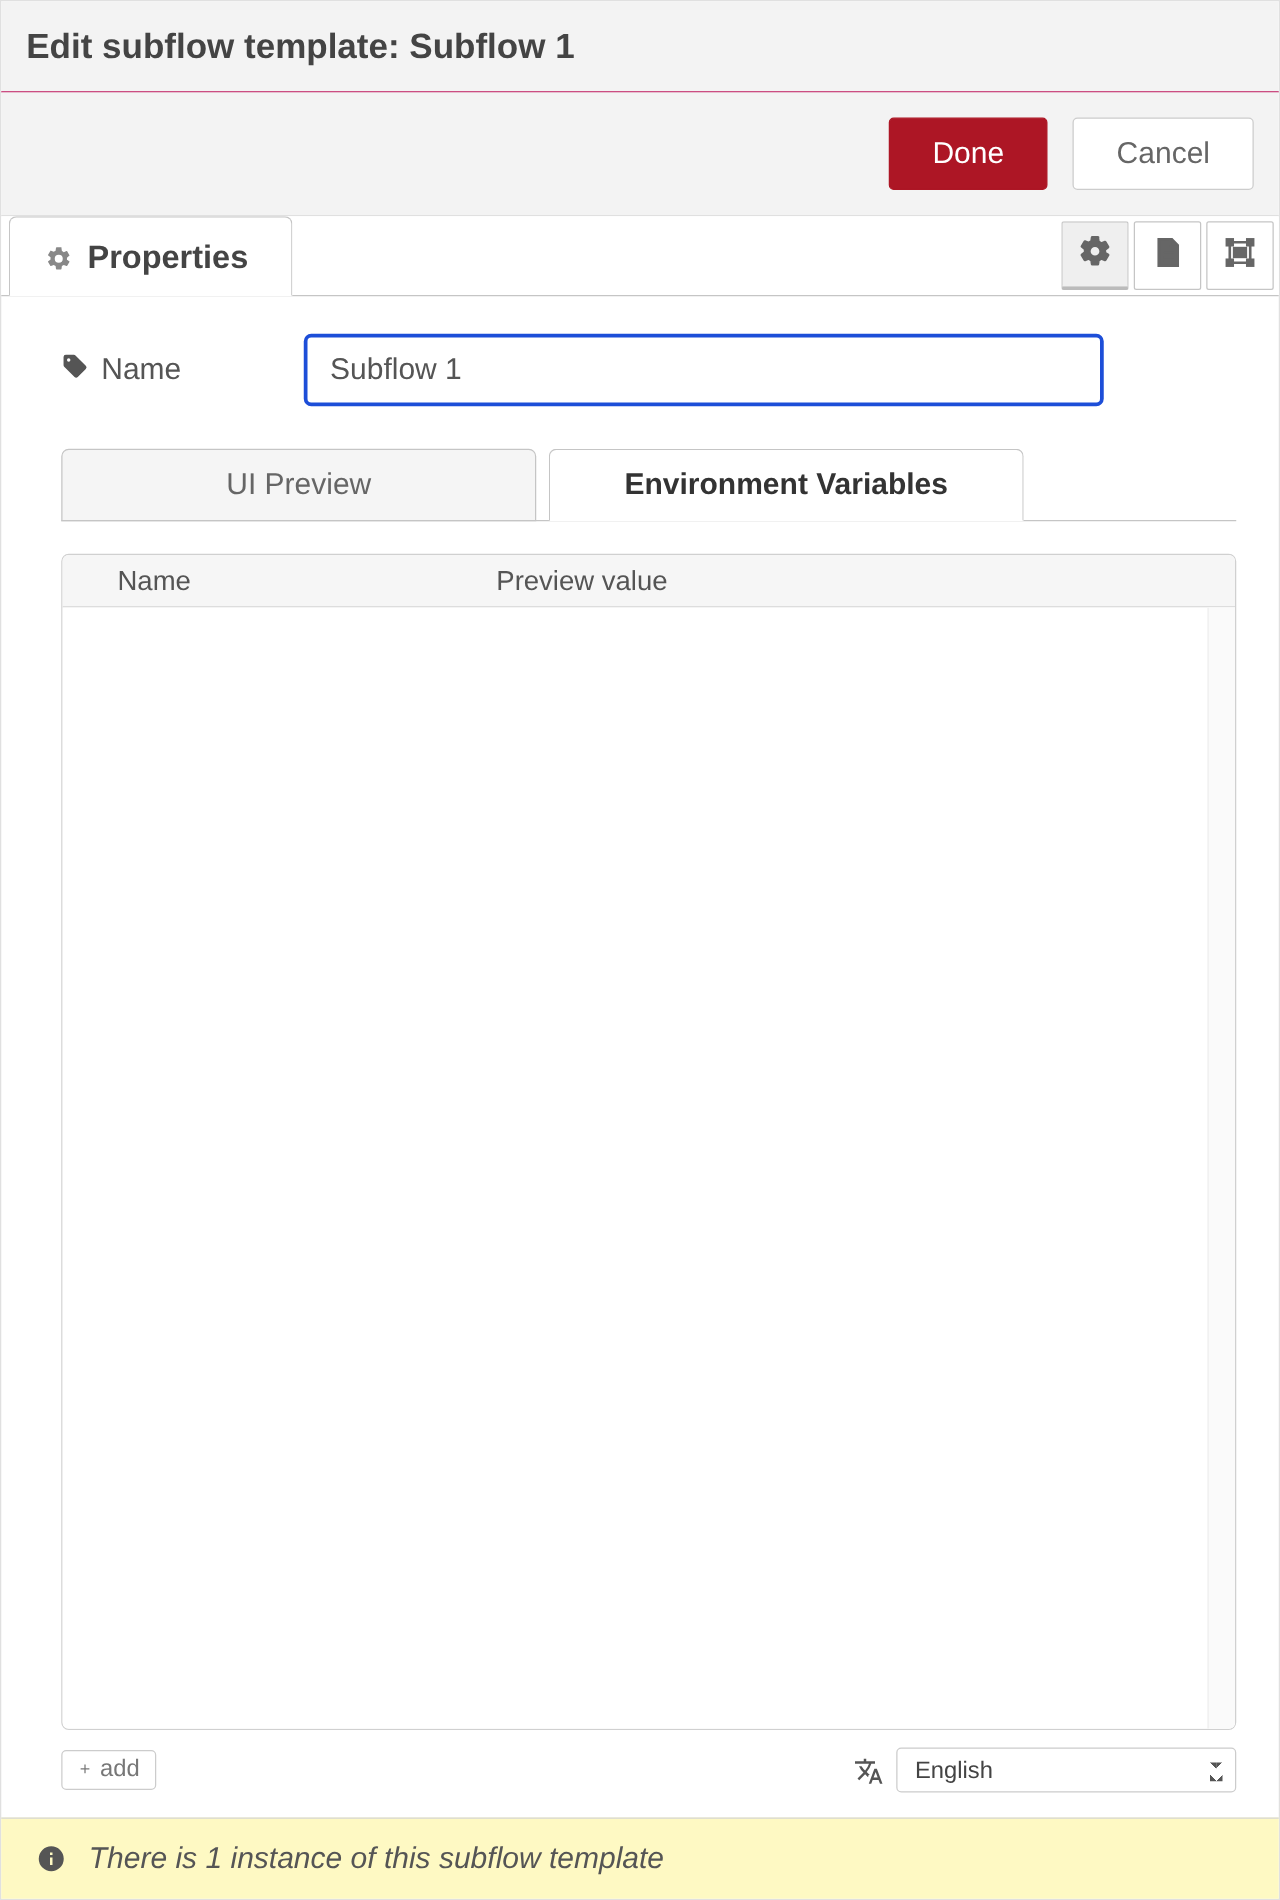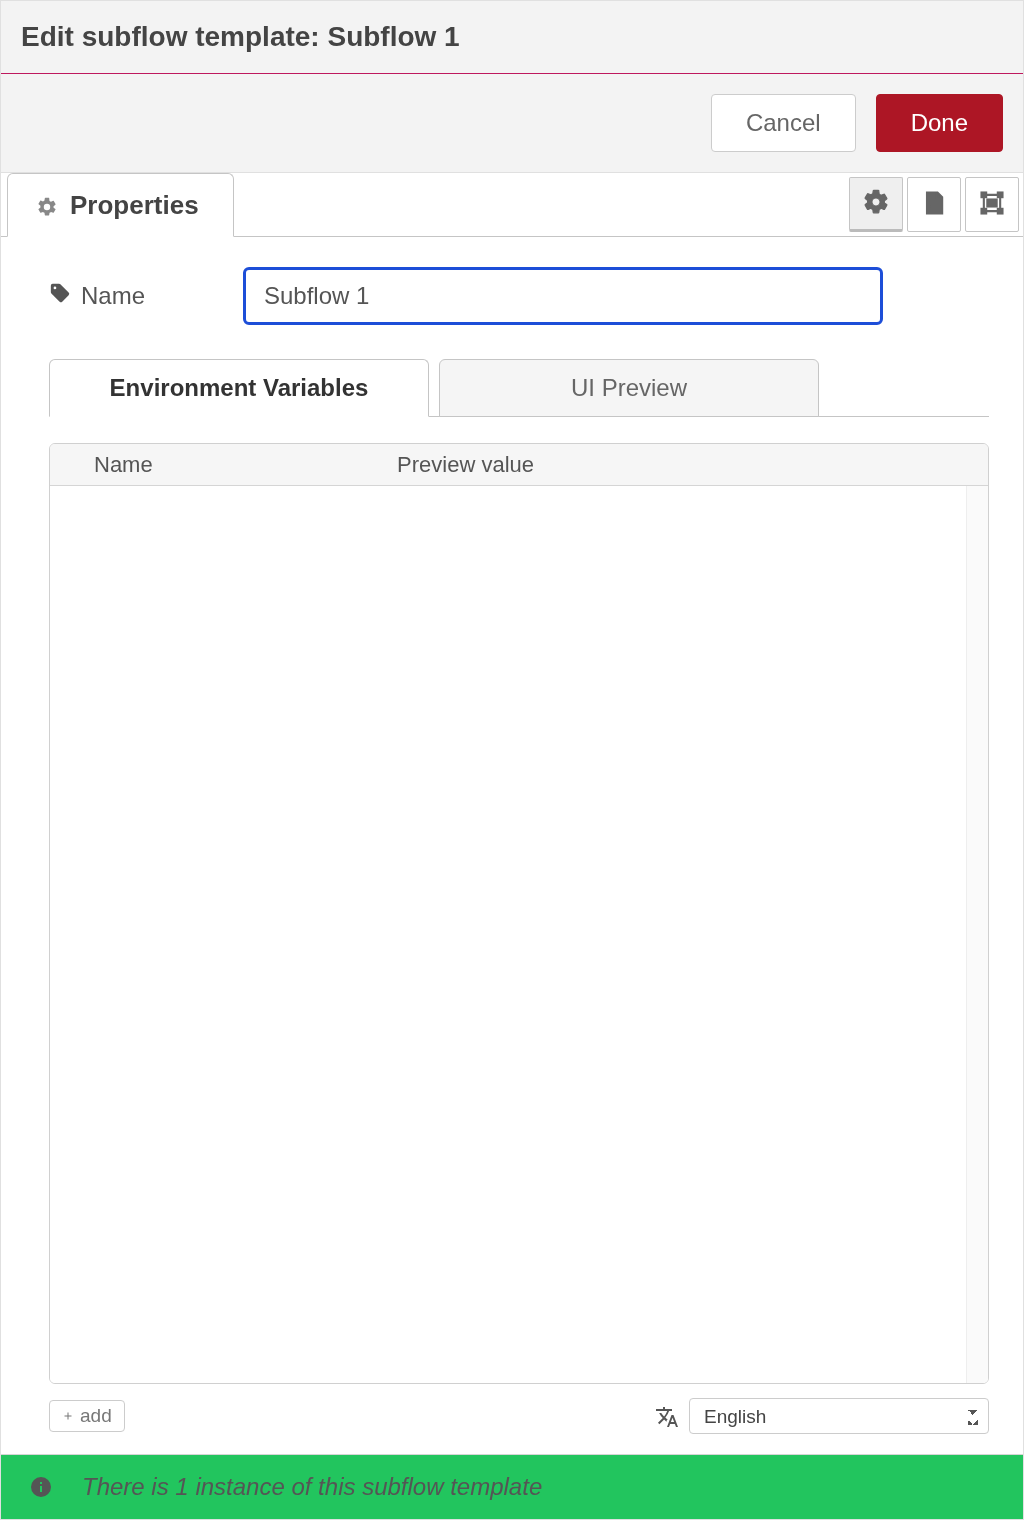--- a/index.html
+++ b/index.html
@@ -230,56 +230,56 @@
   .lang-icon-wrap { width: 24px; height: 22px; color: #555; }
   .select {
     height: 36px;
     border: 1px solid #ccc;
     border-radius: 4px;
     padding: 0 28px 0 14px;
     font-size: 19px;
     color: #444;
     background: #fff;
     appearance: none;
-    width: 300px;
+    width: 272px;
     background-image: linear-gradient(45deg, transparent 50%, #555 50%), linear-gradient(135deg, #555 50%, transparent 50%), linear-gradient(225deg, transparent 50%, #555 50%), linear-gradient(315deg, #555 50%, transparent 50%);
     background-position: calc(100% - 15px) 11px, calc(100% - 10px) 11px, calc(100% - 15px) 21px, calc(100% - 10px) 21px;
     background-size: 5px 5px;
     background-repeat: no-repeat;
   }
 
   .panel-footer {
     border-top: 1px solid #d5d5d5;
-    background: #22c55e;
+    background: #fef9c3;
     padding: 18px 28px;
     display: flex;
     align-items: center;
-    gap: 29px;
+    gap: 18px;
     font-size: 24px;
     color: #555;
     font-style: italic;
     text-align: center;
   }
   .info-icon {
     font-style: normal;
     display: inline-flex;
     width: 24px;
     height: 24px;
   }
 </style>
 </head>
 <body>
 
 <div class="panel">
 
   <div class="panel-header">Edit subflow template: Subflow 1</div>
 
   <div class="button-bar">
+    <button class="btn btn-primary">Done</button>
     <button class="btn">Cancel</button>
-    <button class="btn btn-primary">Done</button>
   </div>
 
   <div class="tab-strip">
     <div class="main-tab">
       <span class="gear-icon">
         <svg viewBox="0 0 24 24" fill="currentColor">
             <path d="M19.14,12.94a7.14,7.14,0,0,0,.05-.94,7.14,7.14,0,0,0-.05-.94l2.03-1.58a.5.5,0,0,0,.12-.64l-1.92-3.32a.5.5,0,0,0-.61-.22l-2.39.96a7.03,7.03,0,0,0-1.62-.94l-.36-2.54A.5.5,0,0,0,13.9,2h-3.8a.5.5,0,0,0-.49.42L9.25,4.96a7.03,7.03,0,0,0-1.62.94l-2.39-.96a.5.5,0,0,0-.61.22L2.71,8.48a.5.5,0,0,0,.12.64l2.03,1.58a7.14,7.14,0,0,0-.05.94,7.14,7.14,0,0,0,.05.94L2.83,14.16a.5.5,0,0,0-.12.64l1.92,3.32a.5.5,0,0,0,.61.22l2.39-.96a7.03,7.03,0,0,0,1.62.94l.36,2.54a.5.5,0,0,0,.49.42h3.8a.5.5,0,0,0,.49-.42l.36-2.54a7.03,7.03,0,0,0,1.62-.94l2.39.96a.5.5,0,0,0,.61-.22l1.92-3.32a.5.5,0,0,0-.12-.64ZM12,15.5A3.5,3.5,0,1,1,15.5,12,3.5,3.5,0,0,1,12,15.5Z"></path>
           </svg>
       </span>
       <span>Properties</span>
@@ -322,22 +322,22 @@
           <svg class="tag-icon" viewBox="0 0 24 24">
               <path d="M21.41 11.58l-9-9A2 2 0 0 0 11 2H4a2 2 0 0 0-2 2v7a2 2 0 0 0 .59 1.41l9 9a2 2 0 0 0 2.83 0l7-7a2 2 0 0 0 0-2.83zM6.5 8A1.5 1.5 0 1 1 8 6.5 1.5 1.5 0 0 1 6.5 8z"></path>
             </svg>
         </span>
         <span>Name</span>
       </label>
       <input class="text-input" type="text" value="Subflow 1" style="">
     </div>
 
     <div class="inner-tabs">
+      <div class="inner-tab">UI Preview</div>
       <div class="inner-tab active">Environment Variables</div>
-      <div class="inner-tab">UI Preview</div>
     </div>
 
     <div class="grid-area">
       <div class="grid">
         <div class="grid-header">
           <div class="col-name">Name</div>
           <div class="col-default">Preview value</div>
         </div>
         <div class="grid-body">
           <div class="grid-scroll"></div>

